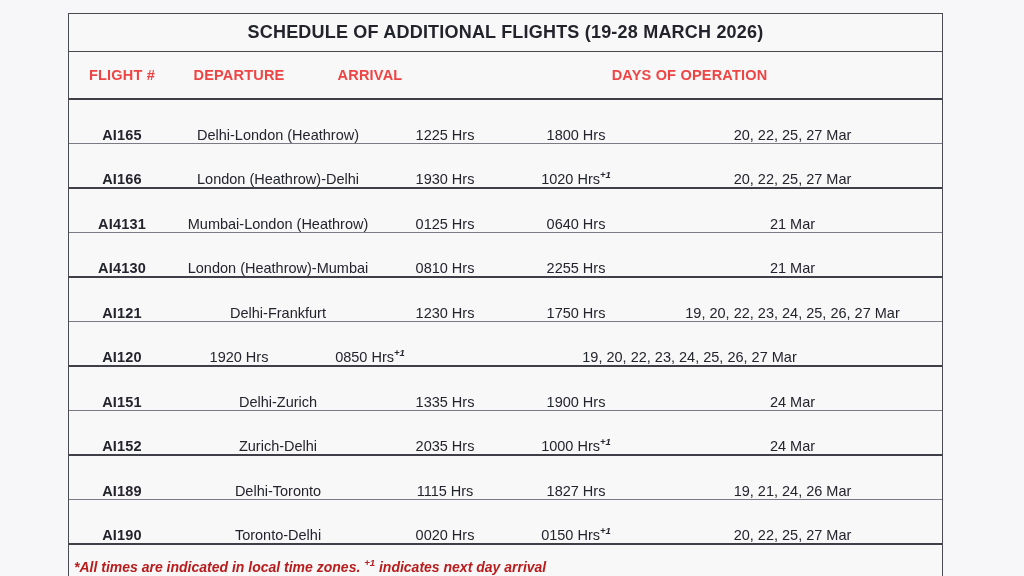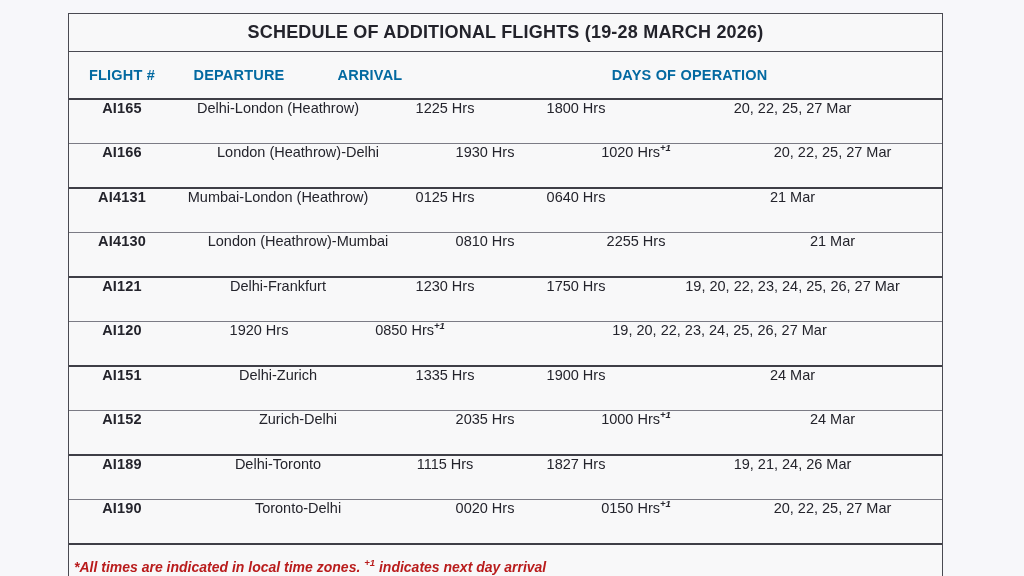--- a/index.html
+++ b/index.html
@@ -45,37 +45,36 @@
   .head-band {
     height: 46px;
     border-bottom: 2px solid #3f3f47;
     display: flex;
     align-items: center;
     background: #f8f8f9;
   }
   .head-band .cell {
     font-size: 14.5px;
     font-weight: bold;
-    color: #0369a1;
+    color: #ef4444;
     letter-spacing: 0.2px;
     text-align: center;
     white-space: nowrap;
   }
 
   
   .row {
     height: 43px;
     display: flex;
-    align-items: flex-start;
+    align-items: flex-end;
     background: #f8f8f9;
     border-bottom: 1px solid #7b7b85;
   }
   .row.pair-end {
     border-bottom: 2px solid #3f3f47;
-    gap: 20px;
   }
   .row .cell {
     font-size: 14.5px;
     color: #24242c;
     text-align: center;
     white-space: nowrap;
     overflow: hidden;
   }
   .row .cell.flightno {
     font-weight: bold;

